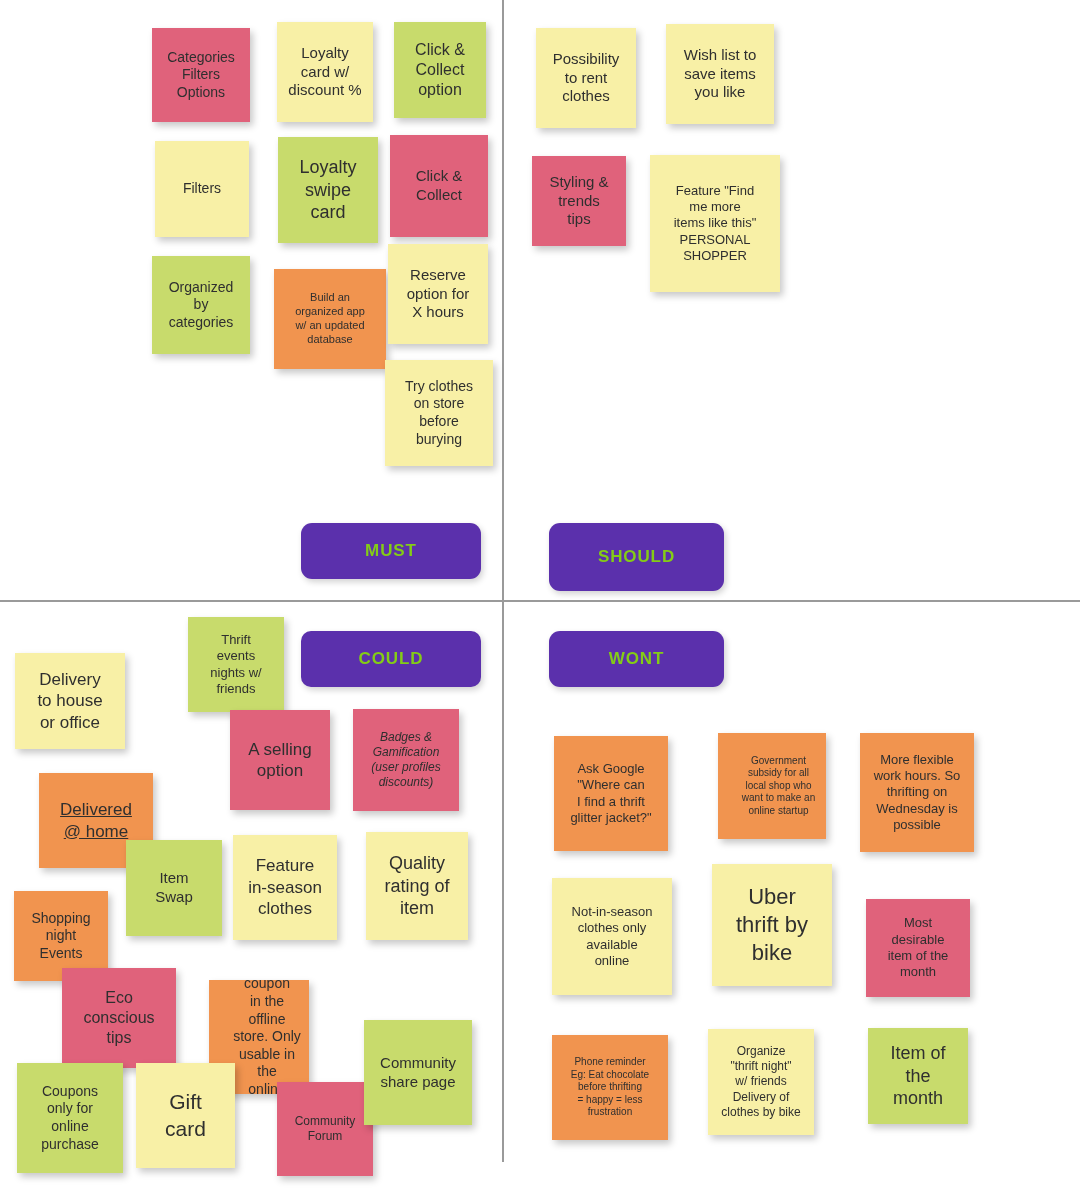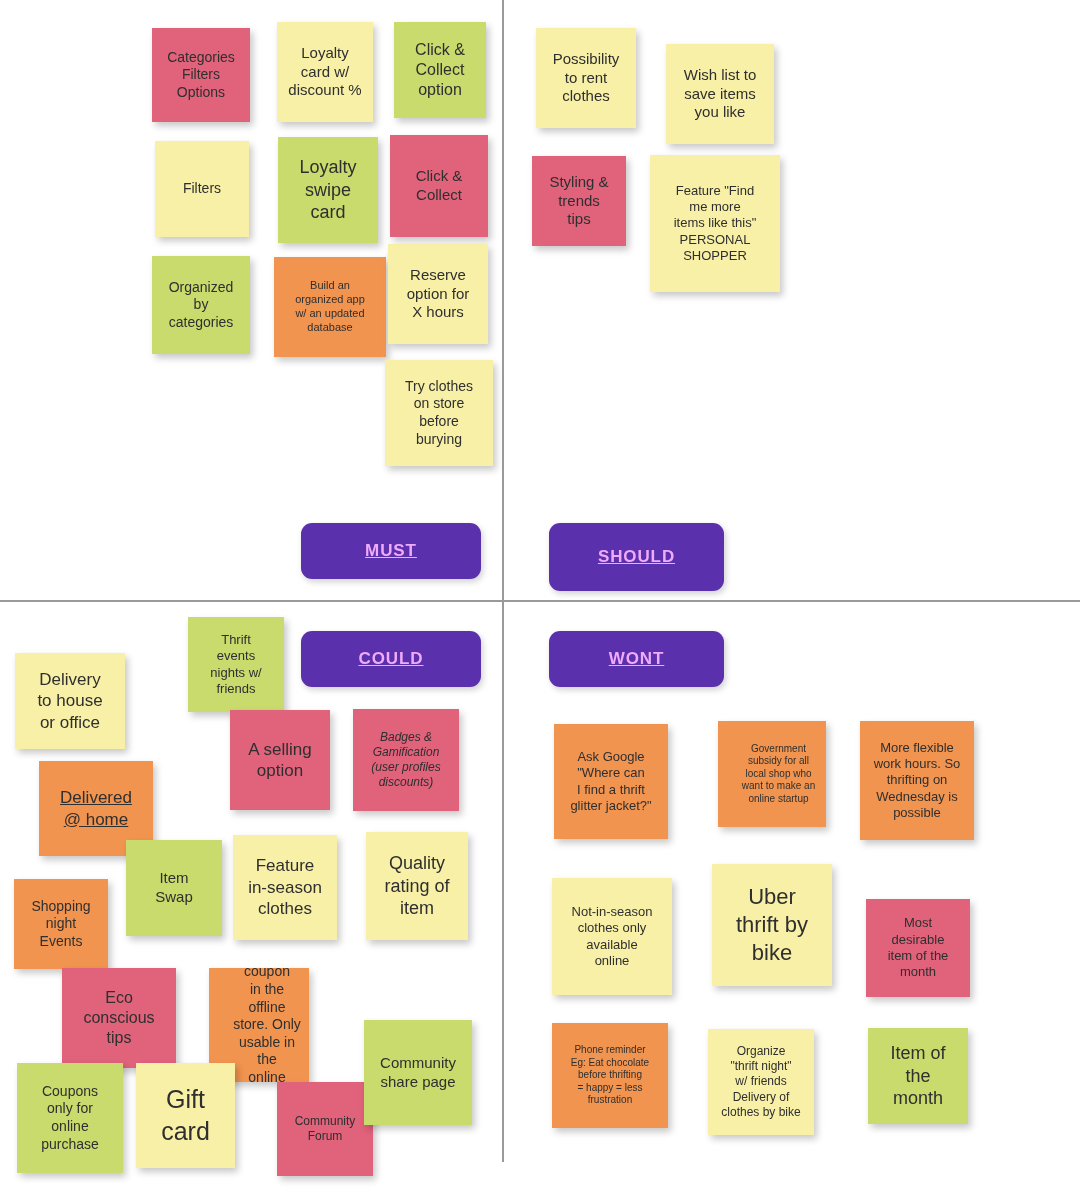--- a/index.html
+++ b/index.html
@@ -48,36 +48,35 @@
     color: #2f2f2f;
     line-height: 1.26;
     padding: 6px 7px;
     box-shadow: 3px 4px 7px rgba(0,0,0,0.22);
     white-space: pre-line;
     overflow: hidden;
   }
   .c-yellow { background: #f8f0a6; }
   .c-green  { background: #c8db6c; }
   .c-pink   { background: #e0627b; }
-  .c-orange { background: #f1944f; }
+  .c-orange { background: #f1944f; margin-top: 12px; }
 
   
   .pill {
     position: absolute;
     box-sizing: border-box;
     display: flex;
     align-items: center;
     justify-content: center;
     background: #5b30ac;
-    color: #f0abfc;
+    color: #84cc16;
     font-weight: bold;
     letter-spacing: 0.9px;
     border-radius: 11px;
     box-shadow: 2px 3px 6px rgba(0,0,0,0.18);
-    text-decoration: underline;
   }
 </style>
 </head>
 <body>
 
 <div id="board">
 
   <div class="divider-h"></div>
   <div class="divider-v"></div>
 
@@ -107,21 +106,21 @@
       <div class="note c-yellow" style="left: 388px; top: 244px; width: 100px; height: 100px; font-size: 15px;">Reserve
 option for
 X hours</div>
       <div class="note c-yellow" style="left: 385px; top: 360px; width: 108px; height: 106px; font-size: 14px;">Try clothes
 on store
 before
 burying</div>
       <div class="note c-yellow" style="left: 536px; top: 28px; width: 100px; height: 100px; font-size: 15px;">Possibility
 to rent
 clothes</div>
-      <div class="note c-yellow" style="left: 666px; top: 24px; width: 108px; height: 100px; font-size: 15px; margin-top: 20px;">Wish list to
+      <div class="note c-yellow" style="left: 666px; top: 24px; width: 108px; height: 100px; font-size: 15px;">Wish list to
 save items
 you like</div>
       <div class="note c-pink" style="left: 532px; top: 156px; width: 94px; height: 90px; font-size: 15px;">Styling &amp;
 trends
 tips</div>
       <div class="note c-yellow" style="left: 650px; top: 155px; width: 130px; height: 137px; font-size: 13px;">Feature "Find
 me more
 items like this"
 PERSONAL
 SHOPPER</div>
@@ -156,21 +155,21 @@
 tips</div>
       <div class="note c-orange" style="left: 209px; top: 968px; width: 100px; height: 114px; font-size: 14px; padding-left: 23px;">Get a coupon
 in the offline
 store. Only
 usable in the
 online shop</div>
       <div class="note c-green" style="left: 17px; top: 1063px; width: 106px; height: 110px; font-size: 14px;">Coupons
 only for
 online
 purchase</div>
-      <div class="note c-yellow" style="left: 136px; top: 1063px; width: 99px; height: 105px; font-size: 25px;">Gift
+      <div class="note c-yellow" style="left: 136px; top: 1063px; width: 99px; height: 105px; font-size: 21px;">Gift
 card</div>
       <div class="note c-pink" style="left: 277px; top: 1082px; width: 96px; height: 94px; font-size: 12px;">Community
 Forum</div>
       <div class="note c-green" style="left: 364px; top: 1020px; width: 108px; height: 105px; font-size: 15px;">Community
 share page</div>
       <div class="note c-orange" style="left: 554px; top: 724px; width: 114px; height: 115px; font-size: 13px;">Ask Google
 "Where can
 I find a thrift
 glitter jacket?"</div>
       <div class="note c-orange" style="left: 718px; top: 721px; width: 108px; height: 106px; font-size: 10px; padding-left: 20px;">Government
@@ -204,17 +203,17 @@
 w/ friends
 Delivery of
 clothes by bike</div>
       <div class="note c-green" style="left: 868px; top: 1028px; width: 100px; height: 96px; font-size: 18px;">Item of
 the
 month</div>
     </div>
   <div id="labels-layer">
       <div class="pill" style="left: 301px; top: 523px; width: 180px; height: 56px; font-size: 17px;">MUST</div>
       <div class="pill" style="left: 549px; top: 523px; width: 175px; height: 68px; font-size: 17px;">SHOULD</div>
-      <div class="pill" style="left: 301px; top: 631px; width: 180px; height: 56px; font-size: 17px;">COULD</div>
+      <div class="pill" style="left: 301px; top: 631px; width: 180px; height: 56px; font-size: 17px; border-radius: 10px;">COULD</div>
       <div class="pill" style="left: 549px; top: 631px; width: 175px; height: 56px; font-size: 17px;">WONT</div>
     </div>
 
 </div>
 
 </body></html>

